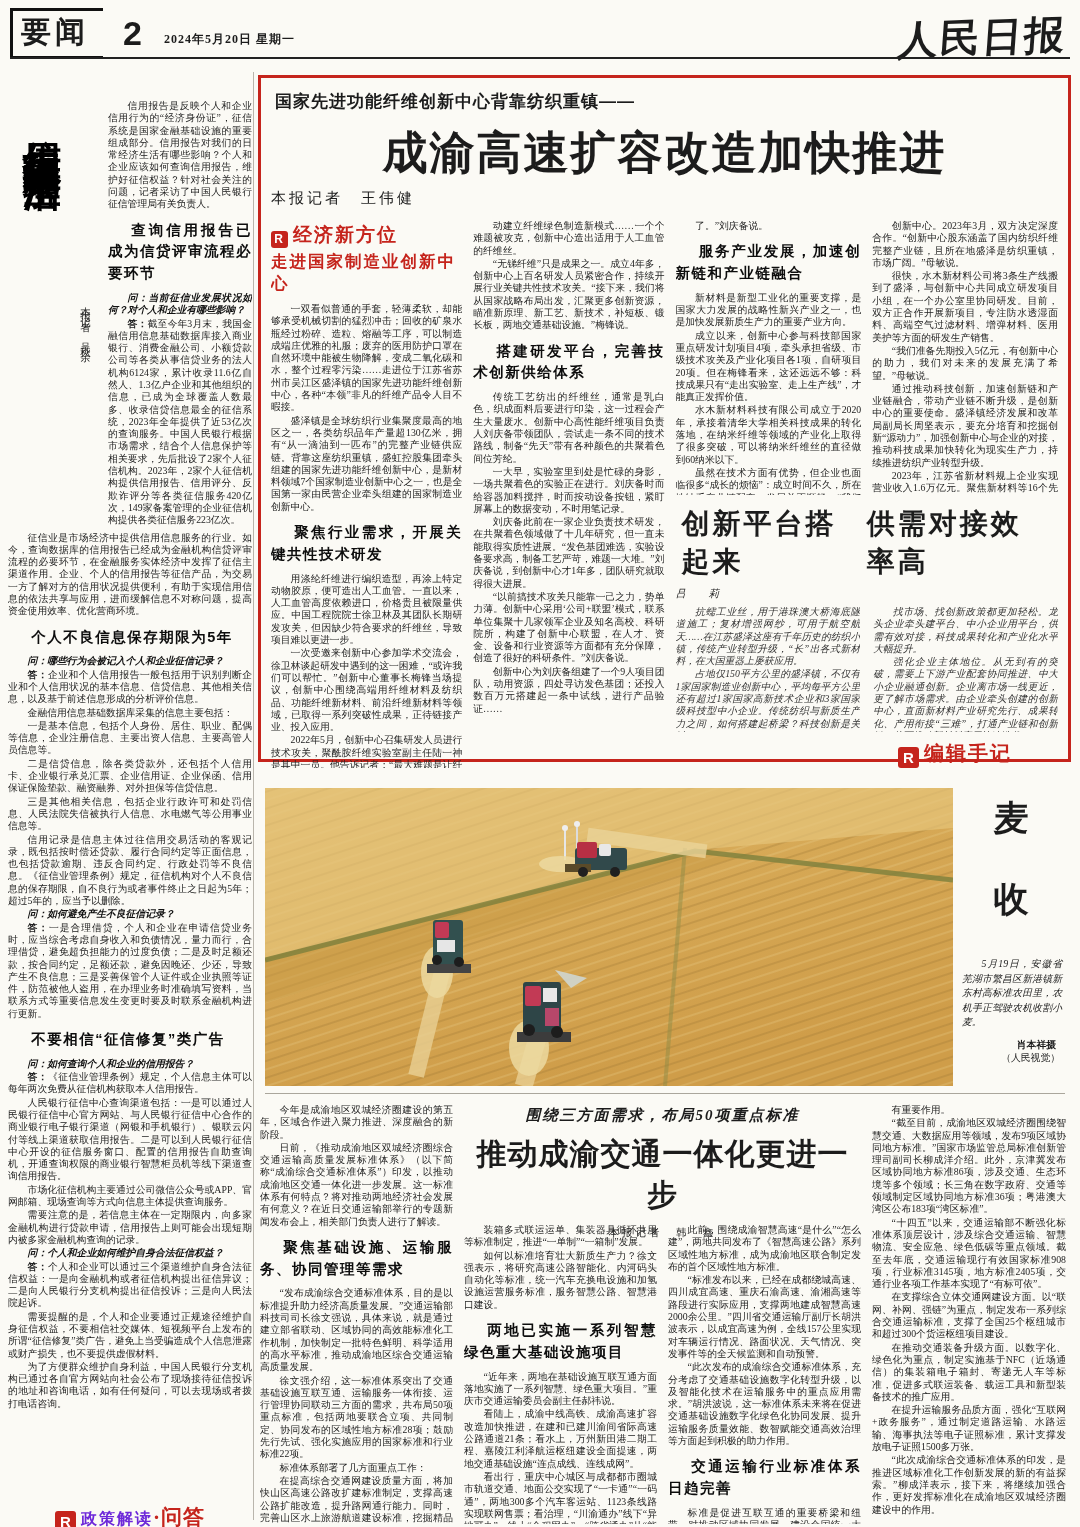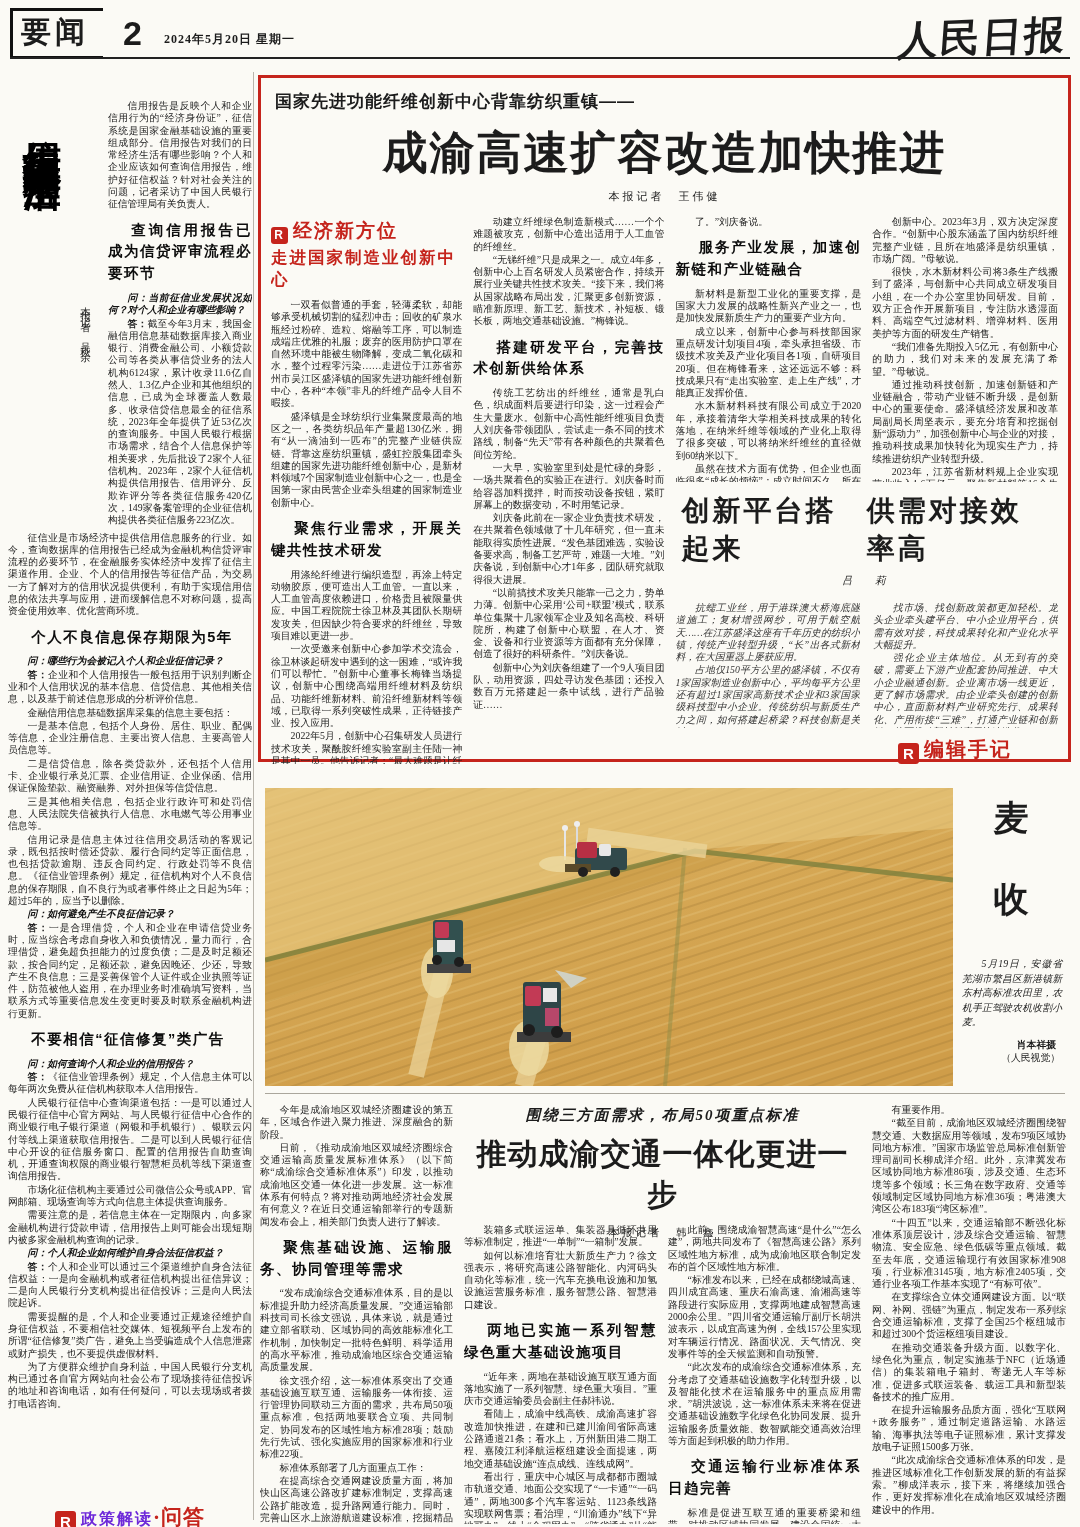--- a/index.html
+++ b/index.html
@@ -56,33 +56,33 @@
   .left-footer .t1 { color:#6d28d9; font-family:"Liberation Sans",sans-serif; font-weight:900; font-size:16px; letter-spacing:2px;text-align:center; }
   .left-footer .t2 { color:#c5241c; font-size:21px; font-weight:bold; letter-spacing:1px; }
 
   
   .main-box {
     position:absolute; left:258px; top:75px; width:813px; height:687px;
     border:3px solid #c5241c; padding:12px 10px 6px;
   }
   .kicker { font-family:"Liberation Sans",sans-serif; font-weight:bold; font-size:17px; letter-spacing:1px; margin-left:4px; }
   .main-title { text-align:center; font-family:"Liberation Sans",sans-serif; font-weight:900; font-size:45px; letter-spacing:2px; margin:10px 0 6px; }
-  .main-byline { text-align:center; font-size:11px; letter-spacing:3px; margin-bottom:12px; }
+  .main-byline { text-align:left; font-size:15px; letter-spacing:3px; margin-bottom:12px; }
   .cols { display:flex; gap:11px; height:548px; overflow:hidden; }
   .col { flex:1; overflow:hidden; }
   .badge { margin:2px 0 8px; }
   .badge .b1 { color:#c5241c; font-family:"Liberation Sans",sans-serif; font-weight:900; font-size:19px; letter-spacing:2px; }
   .badge .b2 { color:#c5241c; font-family:"Liberation Sans",sans-serif; font-weight:bold; font-size:16.5px; letter-spacing:2px; margin-top:3px; }
   .right-wrap { flex:2; display:flex; flex-direction:column; }
   .right-cols { display:flex; gap:11px; height:336px; overflow:hidden; }
   .right-cols .col { flex:1; }
   .note { flex:1; padding-top:10px; }
   .note-titles { display:flex; justify-content:space-between; padding:0 6px; }
   .note-titles span { font-family:"Liberation Sans",sans-serif; font-weight:900; font-size:28px; letter-spacing:3px; }
-  .note-byline { text-align:center; font-size:10.5px; letter-spacing:6px; margin:6px 0 14px; font-style:italic; }
+  .note-byline { font-size:10.5px; letter-spacing:6px; margin:6px 0 5px; font-style:italic; }
   .note-cols { display:flex; gap:13px; height:126px; overflow:hidden; }
   .note-cols .ncol { flex:1; overflow:hidden; }
   .note-cols .para { font-style:italic; color:#333; }
   .note-label { text-align:right; padding-right:46px; padding-top:8px; }
   .note-label .t { color:#c5241c; font-family:"Liberation Sans",sans-serif; font-weight:900; font-size:20px; letter-spacing:2px; }
 
   
   .photo { position:absolute; left:265px; top:788px; width:688px; height:298px; overflow:hidden; }
   .photo-side { position:absolute; left:958px; top:795px; width:108px; height:290px; }
   .photo-title { text-align:center; font-weight:900; font-size:35px; font-family:"Liberation Serif",serif; letter-spacing:2px; }

